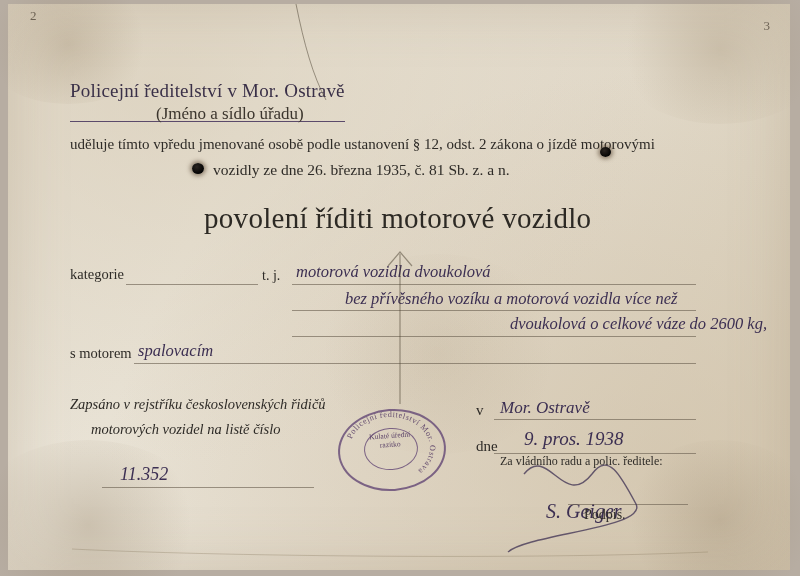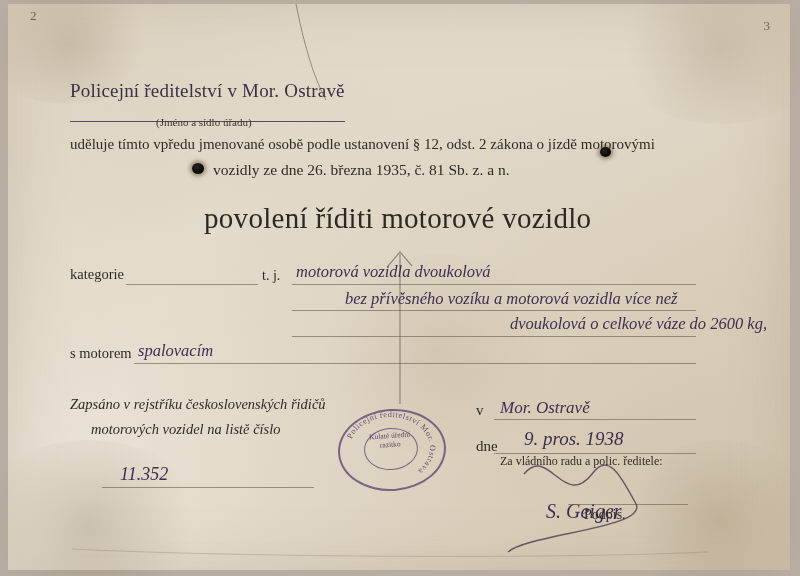--- a/index.html
+++ b/index.html
@@ -82,22 +82,22 @@
   #authority {
     left: 62px; top: 76px;
     font-size: 19px;
     letter-spacing: .2px;
     color: #3a3048;
     font-style: normal;
     border-bottom: 1px solid #5b4a6b;
     padding-bottom: 19px;
   }
   #authority-caption {
-    left: 148px; top: 112px;
-    font-size: 11px;
+    left: 148px; top: 100px;
+    font-size: 17px;
     color: #3b352d;
   }
 
   #line1 { left: 62px;  top: 132px; font-size: 15px; }
   #line2 { left: 205px; top: 157px; font-size: 15.5px; }
 
   #main-title {
     left: 196px; top: 198px;
     font-size: 29px;
     color: #2c2924;

